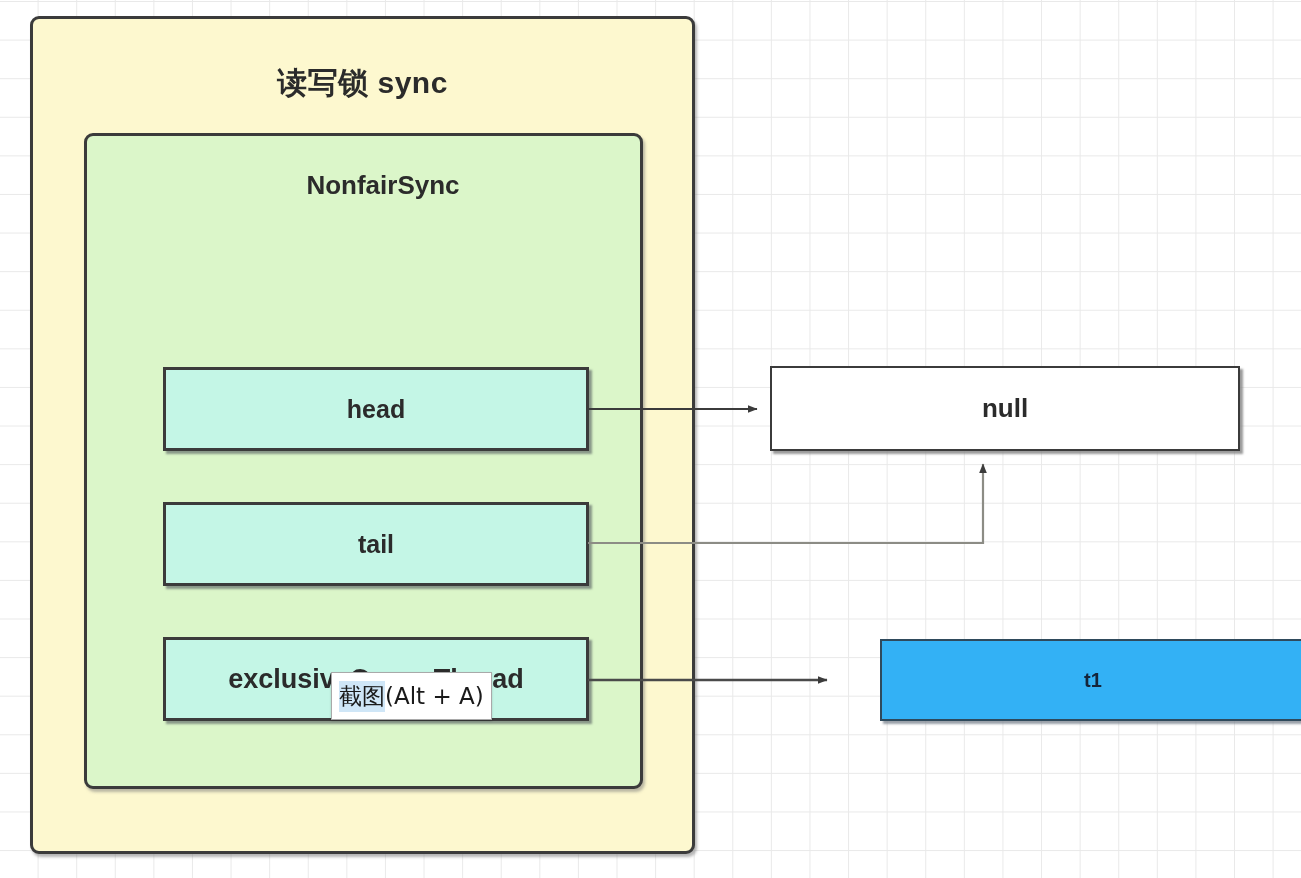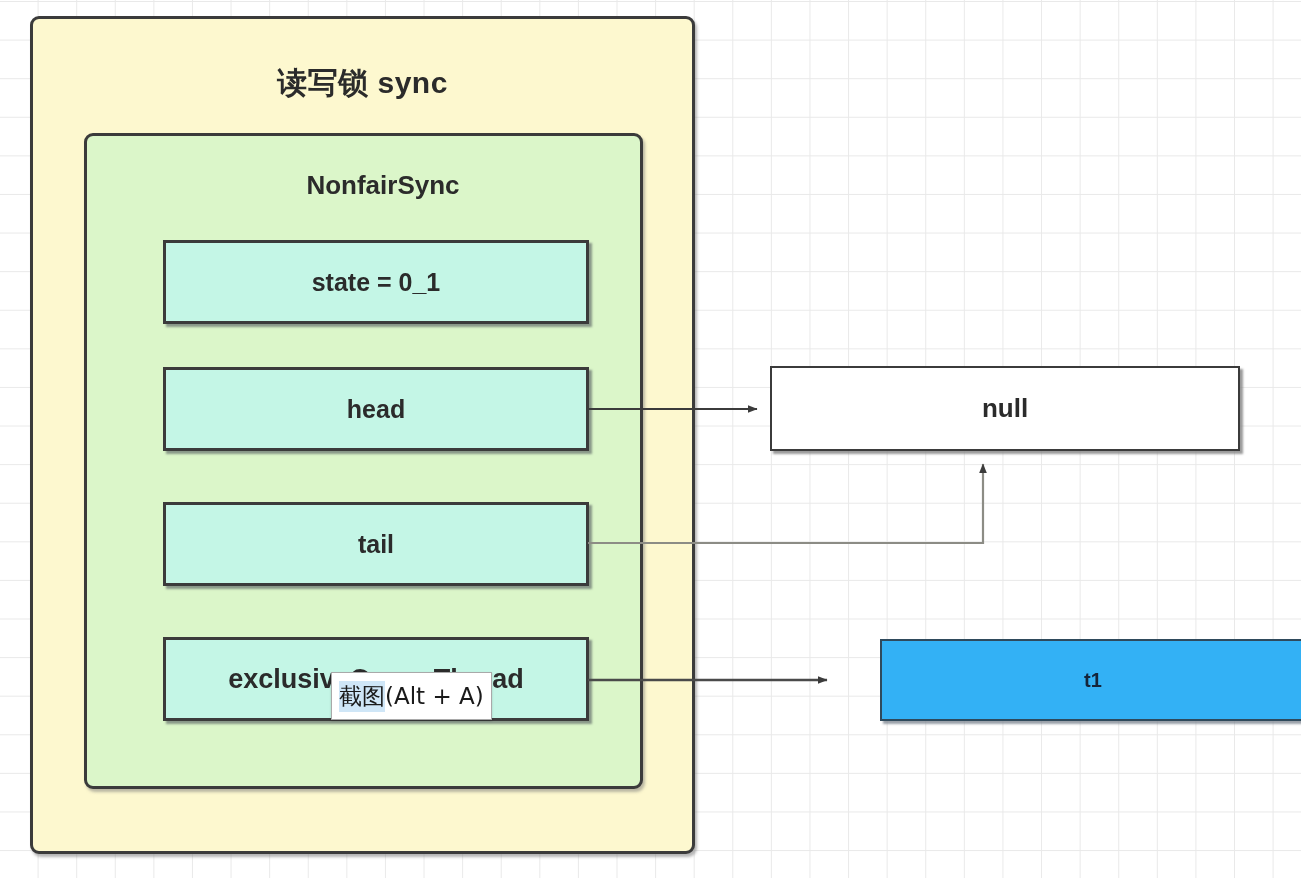--- a/index.html
+++ b/index.html
@@ -149,23 +149,20 @@
 <div id="canvas">
 
   <div class="box" id="outer-container">
     <div id="outer-title">读写锁 sync</div>
   </div>
 
   <div class="box" id="inner-container">
     <div id="inner-title">NonfairSync</div>
   </div>
 
-  <div class="box field-box" id="field-state">
-    <span class="label">state = 0_1</span>
-  </div>
   <div class="box field-box" id="field-head">
     <span class="label">head</span>
   </div>
   <div class="box field-box" id="field-tail">
     <span class="label">tail</span>
   </div>
   <div class="box field-box" id="field-owner">
     <span class="label">exclusiveOwnerThread</span>
   </div>
 

